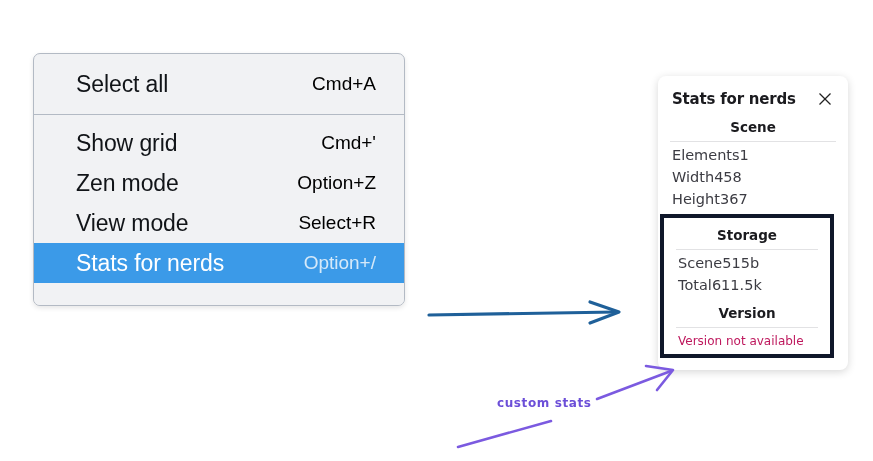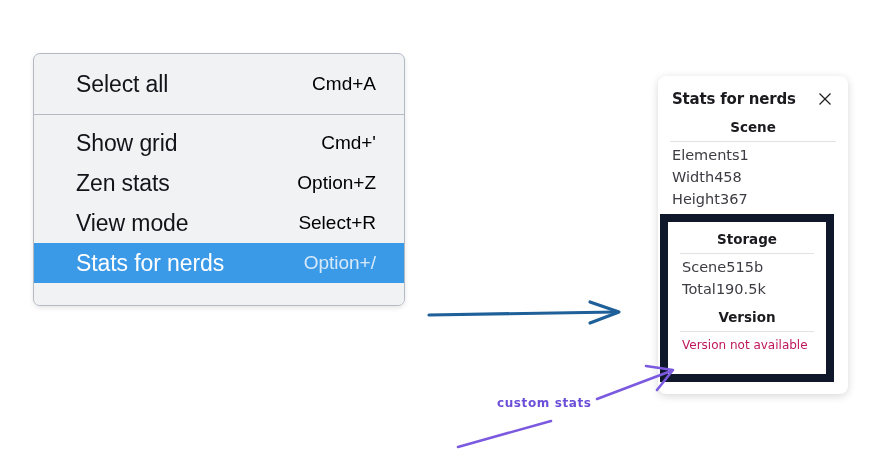--- a/index.html
+++ b/index.html
@@ -133,23 +133,23 @@
   .stat-row .v { color: #3c3c43; }
 
   .stat-single {
     padding: 4px 14px 2px 14px;
     font-size: 12px;
     color: #be185d;
   }
 
   
   #custom-stats-box {
-    border: 8px solid #0f172a;
+    border: 4px solid #0f172a;
     margin: 4px 14px 0 2px;
-    padding-bottom: 20px;
+    padding-bottom: 4px;
   }
 
   
   #annotations {
     position: absolute;
     left: 0; top: 0;
     width: 873px; height: 461px;
     pointer-events: none;
   }
 
@@ -182,21 +182,21 @@
     <div class="menu-separator"></div>
 
     <div class="menu-group" id="menu-group-2">
 
       <div class="menu-item">
         <span class="label">Show grid</span>
         <span class="shortcut">Cmd+'</span>
       </div>
 
       <div class="menu-item">
-        <span class="label">Zen stats</span>
+        <span class="label">Zen mode</span>
         <span class="shortcut">Option+Z</span>
       </div>
 
       <div class="menu-item">
         <span class="label">View mode</span>
         <span class="shortcut">Select+R</span>
       </div>
 
       <div class="menu-item selected">
         <span class="label">Stats for nerds</span>
@@ -242,21 +242,21 @@
 
         <div class="section-title">Storage</div>
         <div class="hr"></div>
 
         <div class="stat-row">
           <span class="k">Scene</span>
           <span class="v">515b</span>
         </div>
         <div class="stat-row">
           <span class="k">Total</span>
-          <span class="v">190.5k</span>
+          <span class="v">611.5k</span>
         </div>
 
         <div class="section-title">Version</div>
         <div class="hr"></div>
 
         <div class="stat-single">Version not available</div>
       </div>
 
     </div>
   </div>

